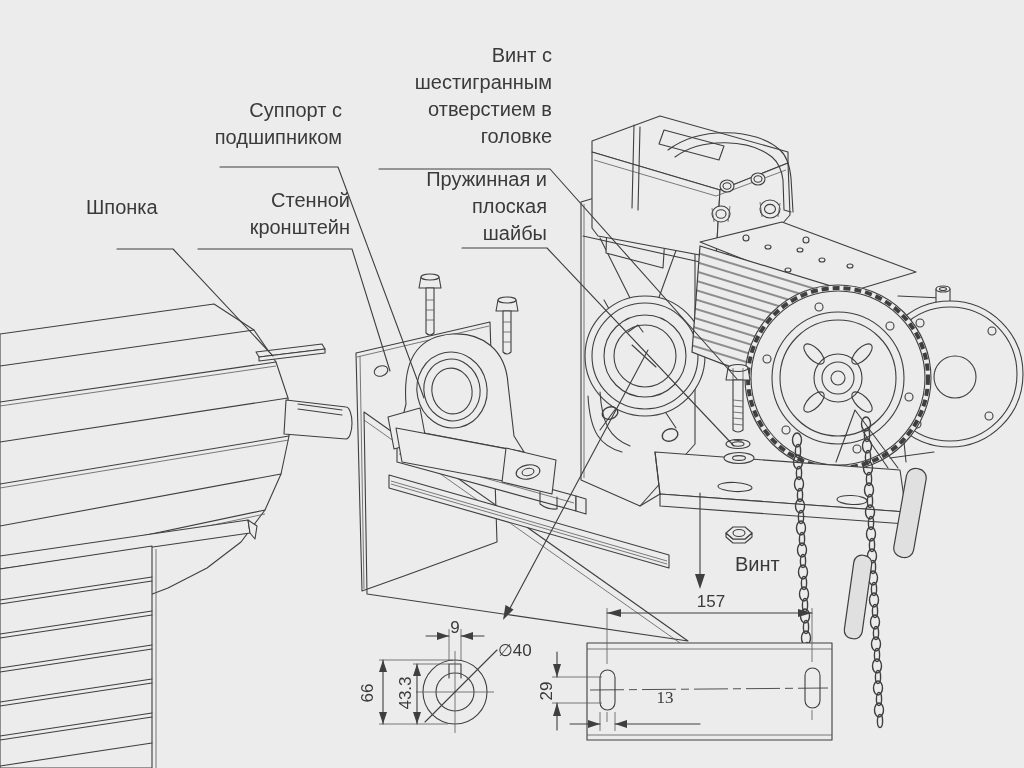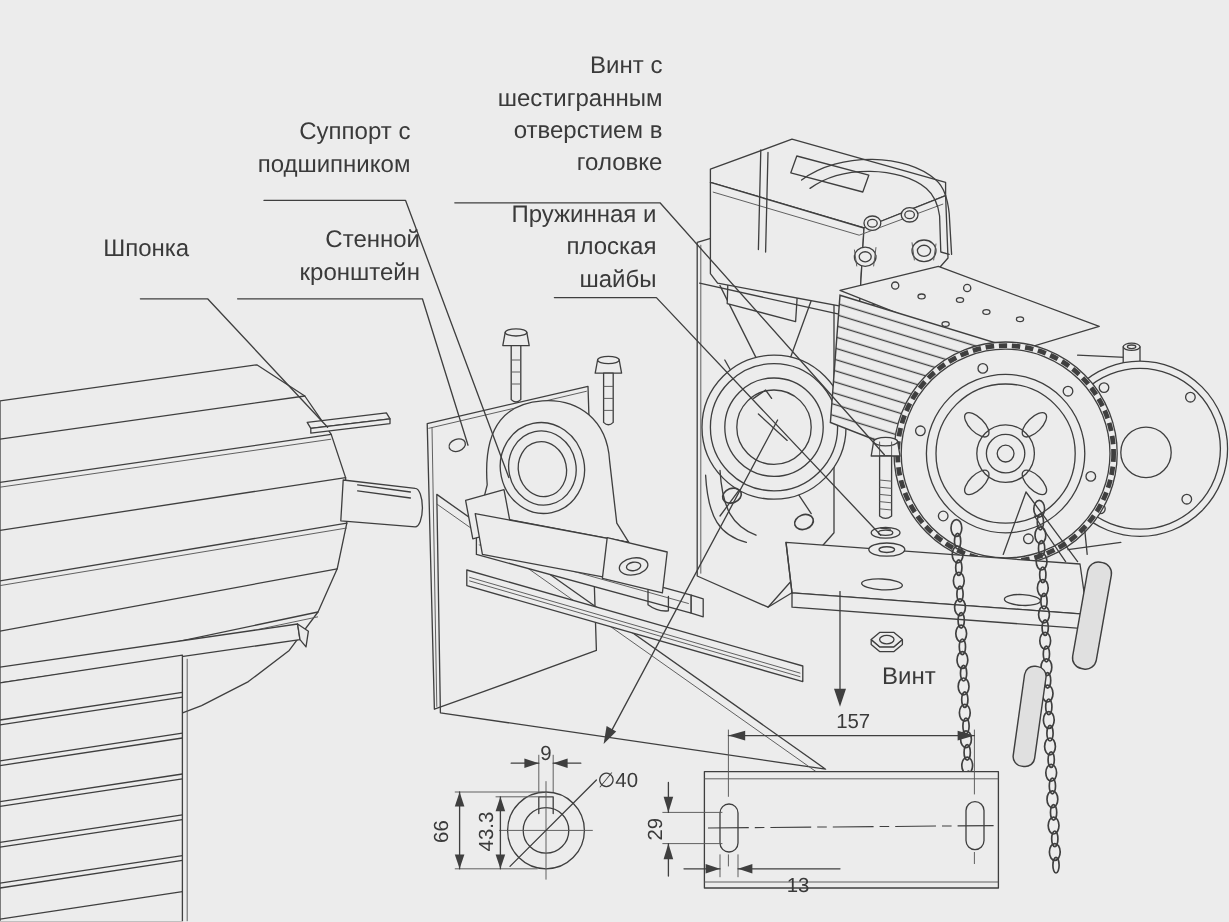--- a/index.html
+++ b/index.html
@@ -347,15 +347,15 @@
 <div class="lbl" style="left:86px;top:194px;">Шпонка</div>
 
 <div class="lbl" style="left:735px;top:551px;">Винт</div>
 
 <div class="dim" style="left:688px;top:592px;width:46px;">157</div>
 <div class="dim" style="left:441px;top:618px;width:28px;">9</div>
 <div class="dim" style="left:498px;top:640px;">∅40</div>
 <div class="dim rot" style="left:353px;top:683px;width:30px;">66</div>
 <div class="dim rot" style="left:386px;top:683px;width:40px;">43.3</div>
 <div class="dim rot" style="left:532px;top:681px;width:30px;">29</div>
-<div class="dim" style="left:650px;top:728px;width:30px;">13</div>
+<div class="dim" style="left:650px;top:688px;width:30px;font-family:Liberation Serif, serif;">13</div>
 
 </div>
 
 </body></html>

